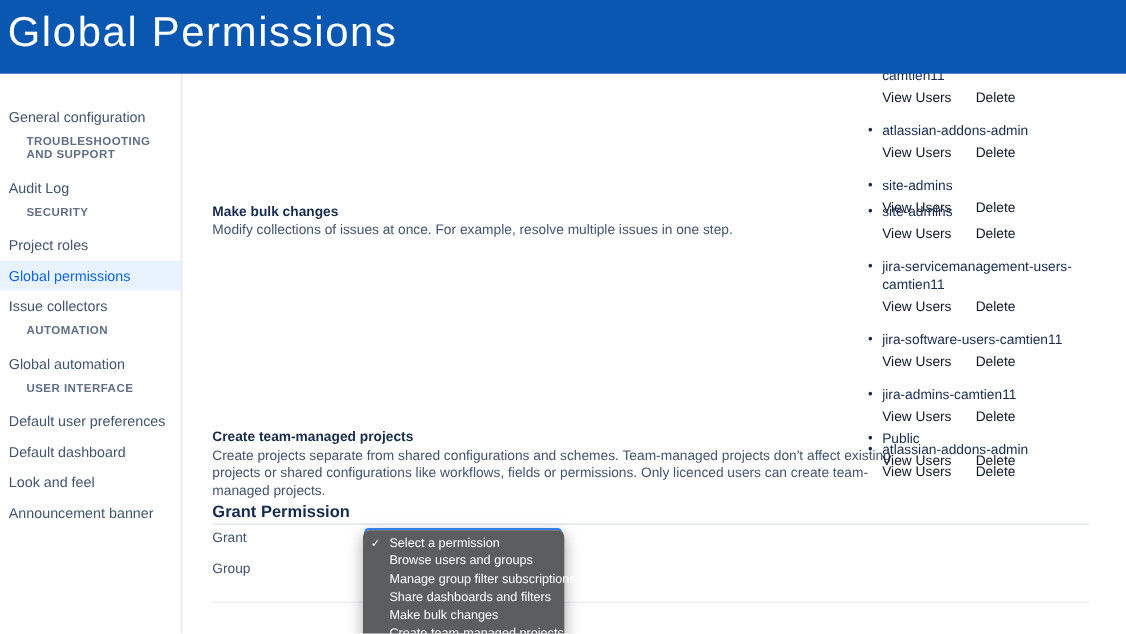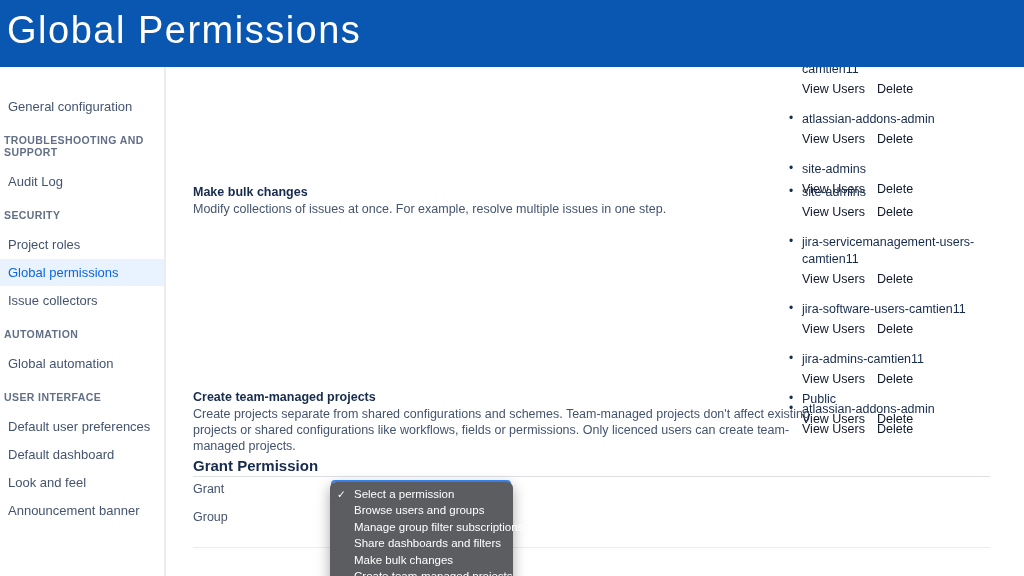--- a/index.html
+++ b/index.html
@@ -27,22 +27,22 @@
     position: absolute; top: 67px; left: 0; bottom: 0; width: 166px;
     background: #ffffff; border-right: 2px solid #EBECF0; z-index: 5;
     padding-top: 26px;
   }
   .side-app-title {
     font-size: 13.5px; font-weight: 700; color: #172B4D;
     padding: 0 8px; margin-bottom: 21px;
   }
   .side-section-title {
     font-size: 10.5px; font-weight: 700; color: #626F86;
-    letter-spacing: 0.4px; padding: 0 4px;
-    margin-top: 14px; margin-bottom: 10px;
+    letter-spacing: 0.4px; padding: 0 24px;
+    margin-top: 3px; margin-bottom: 10px;
   }
   .side-item {
     font-size: 13px; color: #44546F; padding: 6px 8px;
     margin-bottom: 1px; cursor: pointer;
   }
   .side-item.active {
     background: #E9F2FF; color: #0C66E4;
   }
 
   
@@ -63,21 +63,21 @@
   .group-name .bullet {
     position: absolute; left: 0; top: -1px; font-size: 12px; color: #172B4D;
   }
   .group-links {
     padding-left: 13px; margin-top: 3px; margin-bottom: 14px;
     font-size: 12.5px; line-height: 16px;
   }
   .group-links a {
     color: #0f172a; text-decoration: none; cursor: pointer;
   }
-  .group-links a + a { margin-left: 12px; }
+  .group-links a + a { margin-left: 22px; }
 
   
   .grant-heading {
     position: absolute; left: 193px; top: 457px;
     font-size: 15px; font-weight: 600; color: #172B4D;
   }
   .rule1 { position: absolute; left: 193px; top: 476px; width: 797px; height: 1px; background: #DCDFE4; }
   .rule2 { position: absolute; left: 193px; top: 547px; width: 797px; height: 1px; background: #EBECF0; }
   .form-label {
     position: absolute; width: 134px; left: 193px; 

